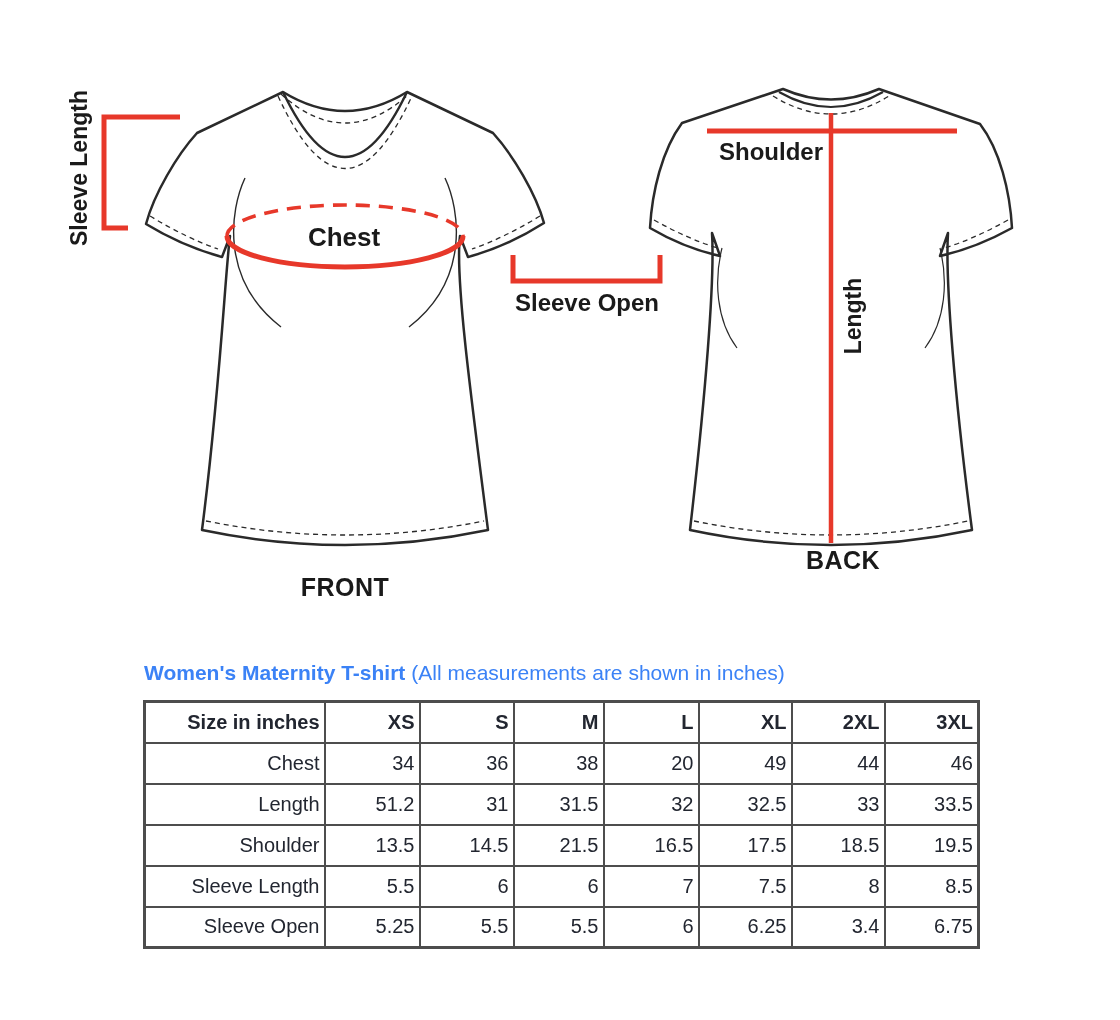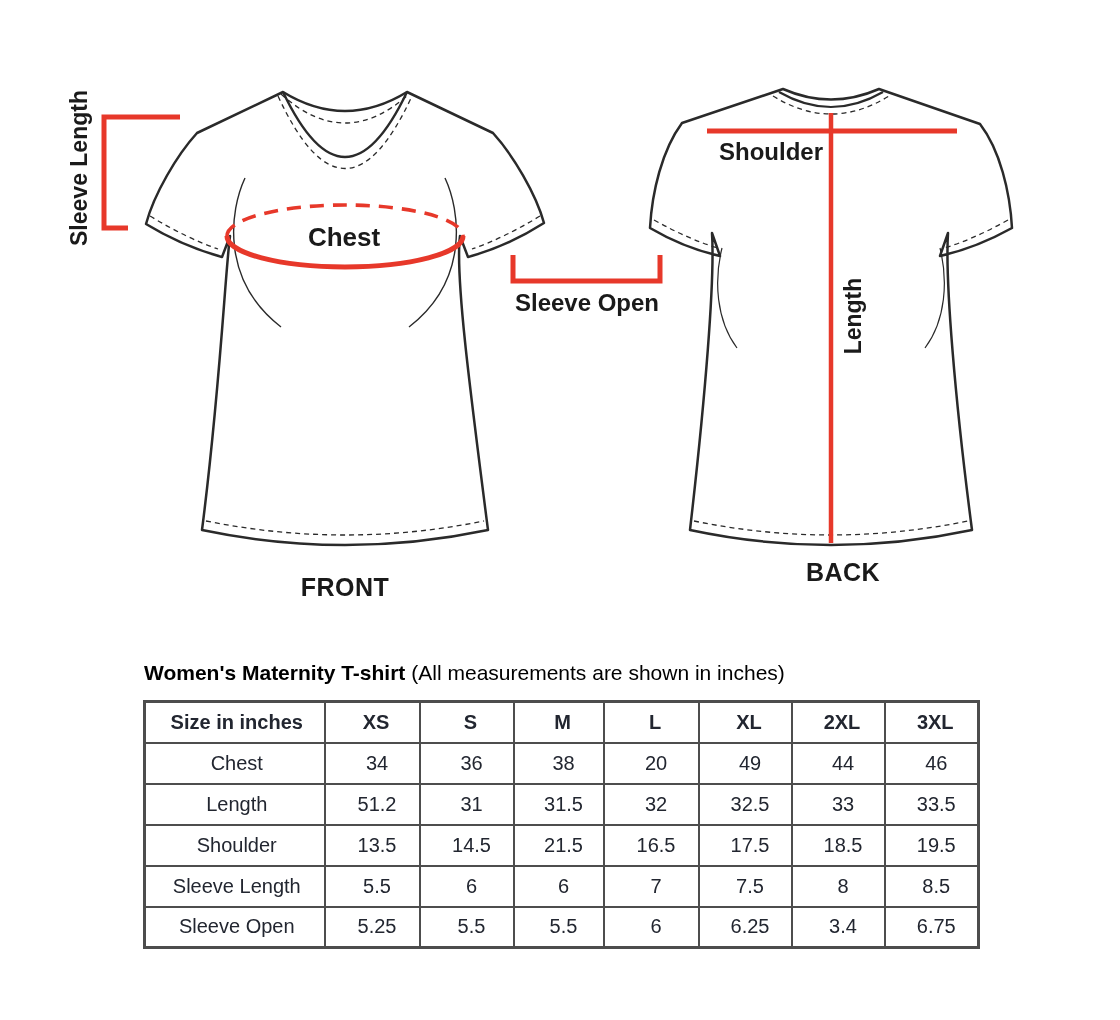--- a/index.html
+++ b/index.html
@@ -4,27 +4,27 @@
 <style>
   html,body{margin:0;padding:0;background:#ffffff;}
   #page{position:relative;width:1120px;height:1020px;background:#ffffff;overflow:hidden;
         font-family:"Liberation Sans",sans-serif;color:#1c1f27;}
   svg{position:absolute;left:0;top:0;}
   .lbl{position:absolute;transform:translate(-50%,-50%);font-weight:600;color:#1a1a1a;
        white-space:nowrap;}
   .lbl.rot{transform:translate(-50%,-50%) rotate(-90deg);}
   .caption{position:absolute;transform:translate(-50%,-50%);font-weight:600;color:#1a1a1a;
        letter-spacing:0.5px;white-space:nowrap;}
-  #table-title{position:absolute;left:144px;top:661px;font-size:21px;color:#000000;white-space:nowrap;}
+  #table-title{position:absolute;left:144px;top:661px;font-size:21px;color:#3b82f6;white-space:nowrap;}
   #table-title .t-bold{font-weight:700;}
   #table-title .t-note{font-weight:400;margin-left:6px;}
   table.size-table{position:absolute;left:143px;top:700px;border-collapse:collapse;
        table-layout:fixed;width:834px;font-size:20px;color:#222630;}
   table.size-table td,table.size-table th{border:2px solid #4d4d4d;height:41px;
-       text-align:center;vertical-align:middle;padding:0 4px 0 14px;box-sizing:border-box;
+       text-align:right;vertical-align:middle;padding:0 4px 0 14px;box-sizing:border-box;
        font-weight:400;overflow:hidden;}
   table.size-table{border:3px solid #4d4d4d;}
   table.size-table th{font-weight:700;padding-left:12px;}
   table.size-table th.rowhead, table.size-table td.rowhead{padding-left:8px;}
 </style>
 </head>
 <body>
 
 <div id="page">
 
@@ -82,21 +82,21 @@
   <div class="lbl" style="left:344px;top:237px;font-size:26px;">Chest</div>
 
   <div class="lbl" style="left:587px;top:303px;font-size:24px;">Sleeve Open</div>
 
   <div class="lbl" style="left:771px;top:152px;font-size:24px;">Shoulder</div>
 
   <div class="lbl rot" style="left:853px;top:316px;font-size:23px;">Length</div>
 
   <div class="caption" style="left:345px;top:587px;font-size:25px;text-align:center;">FRONT</div>
 
-  <div class="caption" style="left:843px;top:572px;font-size:25px;">BACK</div>
+  <div class="caption" style="left:843px;top:560px;font-size:25px;">BACK</div>
 
   <div id="table-title">
     <span class="t-bold">Women's Maternity T-shirt</span><span class="t-note">(All measurements are shown in inches)</span>
   </div>
 
   <table class="size-table">
     <colgroup>
       <col style="width:180px">
         <col style="width:95px">
         <col style="width:94px">

